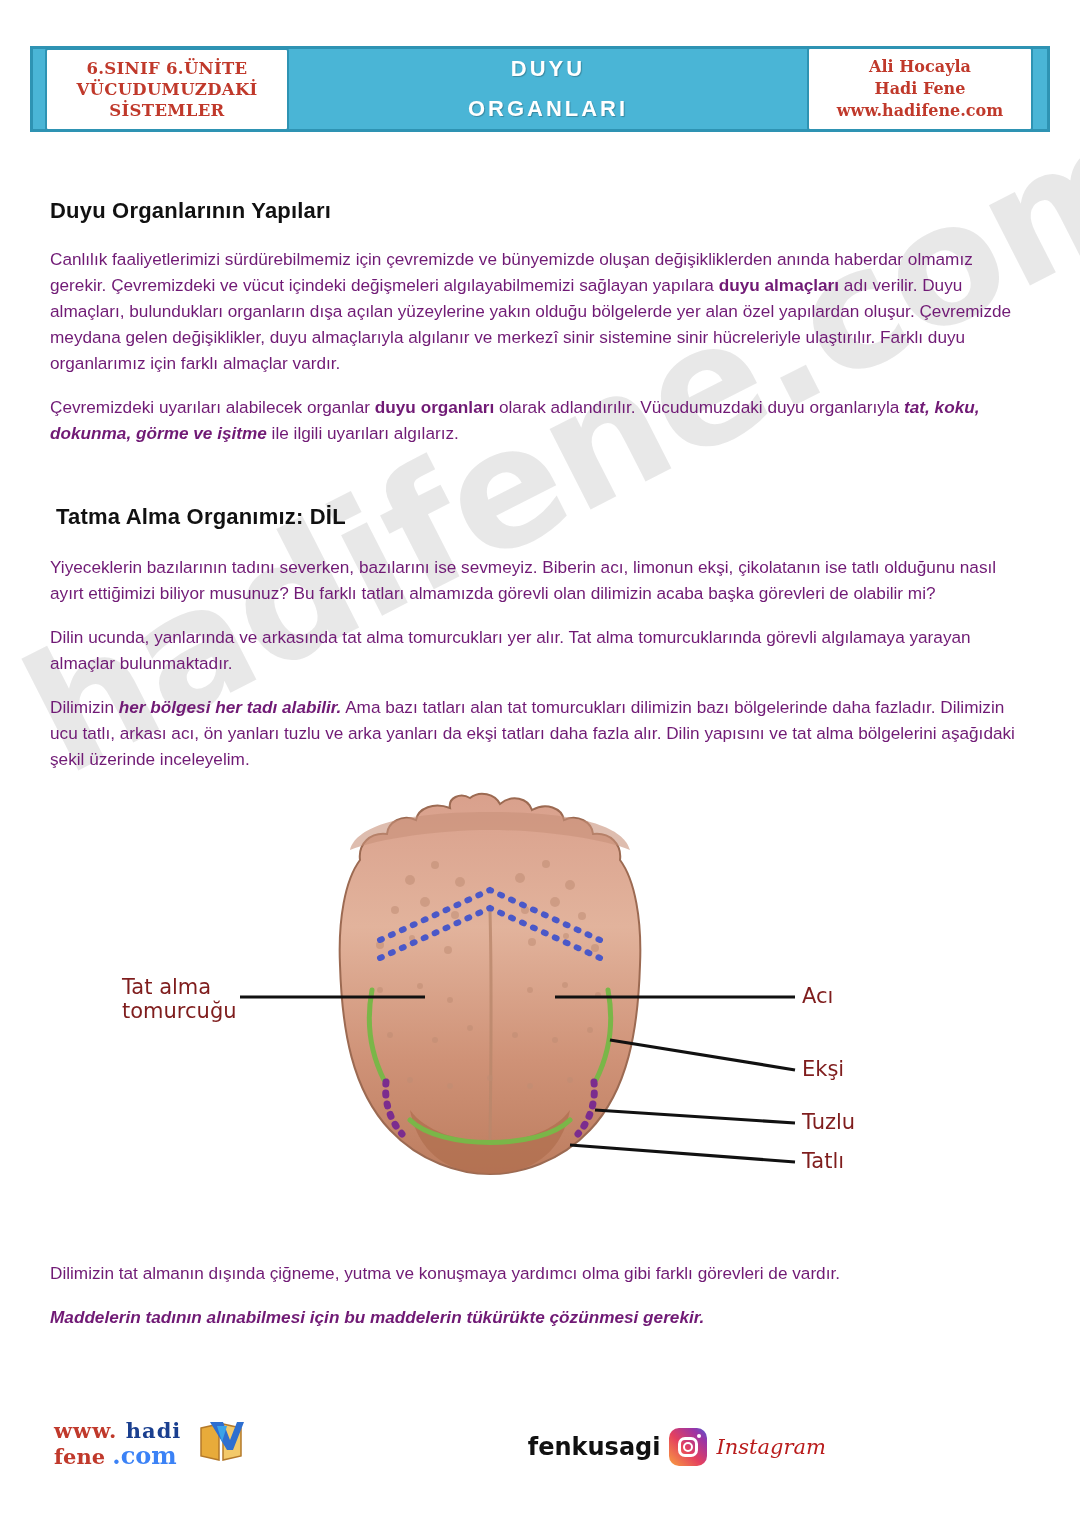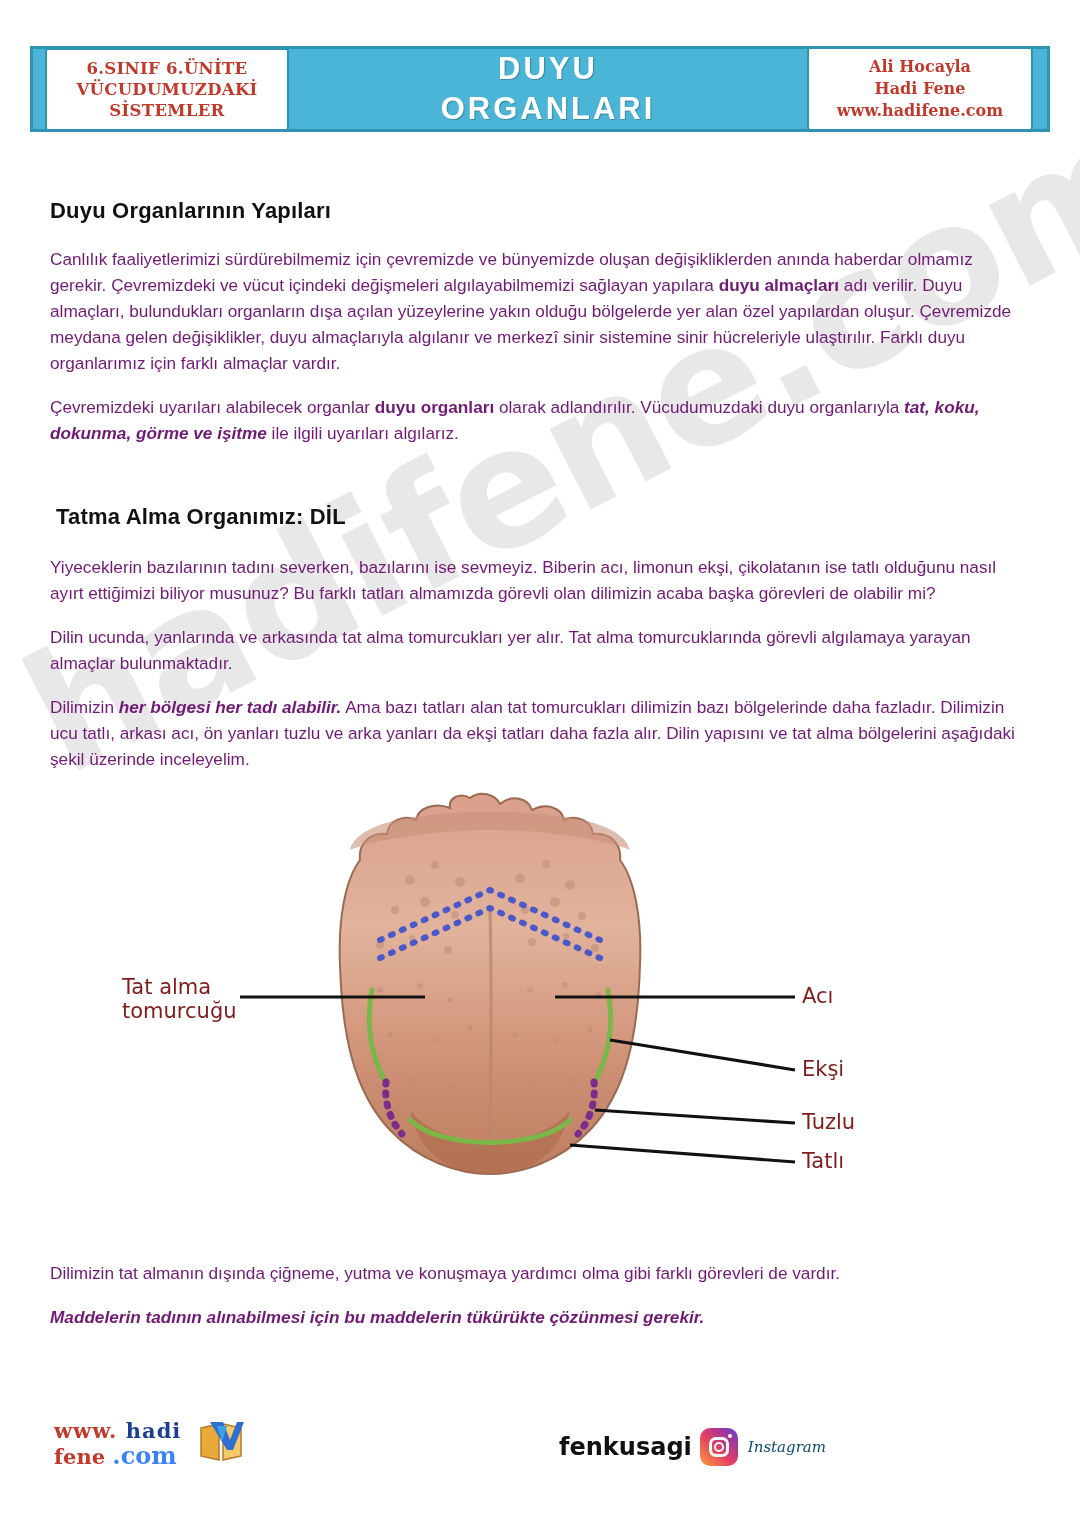--- a/index.html
+++ b/index.html
@@ -70,21 +70,21 @@
     color: #c0392b;
     font-size: 16.5px;
     line-height: 21px;
     letter-spacing: .3px;
   }
   .banner-center {
     flex: 1;
     text-align: center;
     color: #ffffff;
     font-weight: bold;
-    font-size: 31px;
+    font-size: 22px;
     letter-spacing: 3px;
     line-height: 40px;
     text-shadow: 1px 1px 1px rgba(0,0,0,.25);
   }
   .banner-right {
     width: 226px;
     margin-right: 14px;
     background: #ffffff;
     border: 2px solid #2e93b3;
     border-radius: 3px;
@@ -212,22 +212,22 @@
     width: 10px; height: 10px; border: 2.5px solid #fff; border-radius: 50%;
     box-sizing: border-box;
   }
   .ig-badge .dot {
     position: absolute; right: 6px; top: 6px;
     width: 4px; height: 4px; border-radius: 50%; background: #fff;
   }
   .ig-word {
     font-family: "DejaVu Serif", serif;
     font-style: italic;
-    font-size: 15px;
-    color: #0c4a6e;
+    font-size: 21px;
+    color: #b91c1c;
   }
 </style>
 </head>
 <body>
 
 <div class="watermark">
   <span>hadifene.com</span>
 </div>
 
 <div class="banner">

